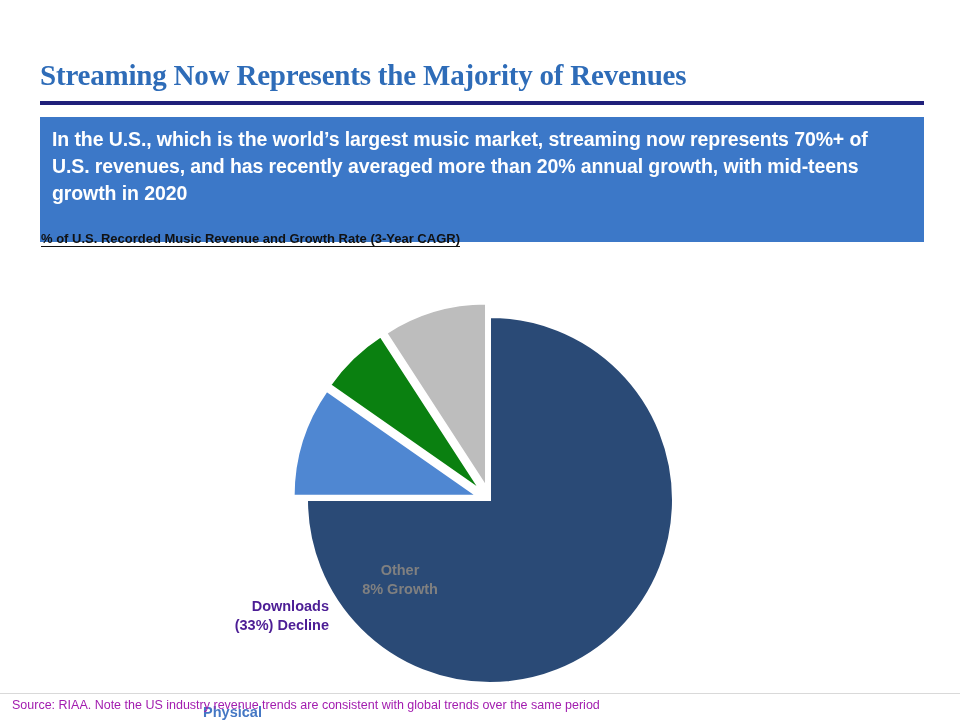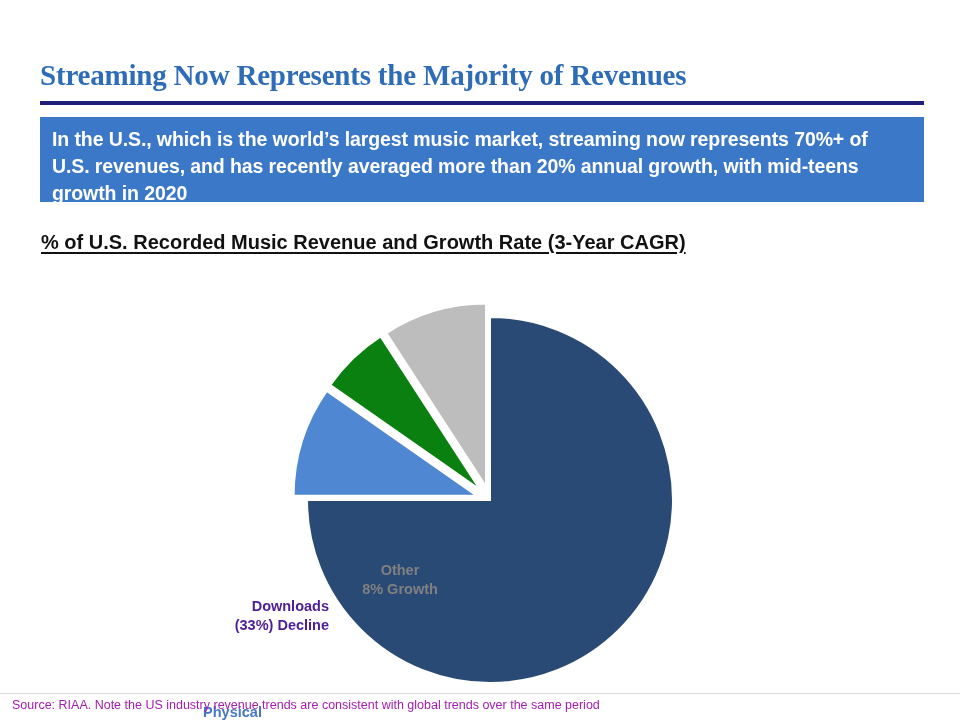--- a/index.html
+++ b/index.html
@@ -46,39 +46,39 @@
     background: #1F1F7A;
     width: 884px;
   }
 
   
   #callout-box {
     position: absolute;
     left: 40px;
     top: 117px;
     width: 884px;
-    height: 85px;
+    height: 125px;
     background: #3C78C8;
     box-sizing: border-box;
     padding: 9px 14px 0 12px;
   }
   #callout-text {
     color: #ffffff;
     font-size: 19.5px;
     font-weight: bold;
     line-height: 27px;
     letter-spacing: -0.1px;
   }
 
   
   #chart-subtitle {
     position: absolute;
     left: 41px;
     top: 231px;
-    font-size: 20px;
+    font-size: 13px;
     font-weight: bold;
     color: #111111;
     text-decoration: underline;
     text-underline-offset: 3px;
     white-space: nowrap;
   }
 
   
   #chart-area {
     position: absolute;

